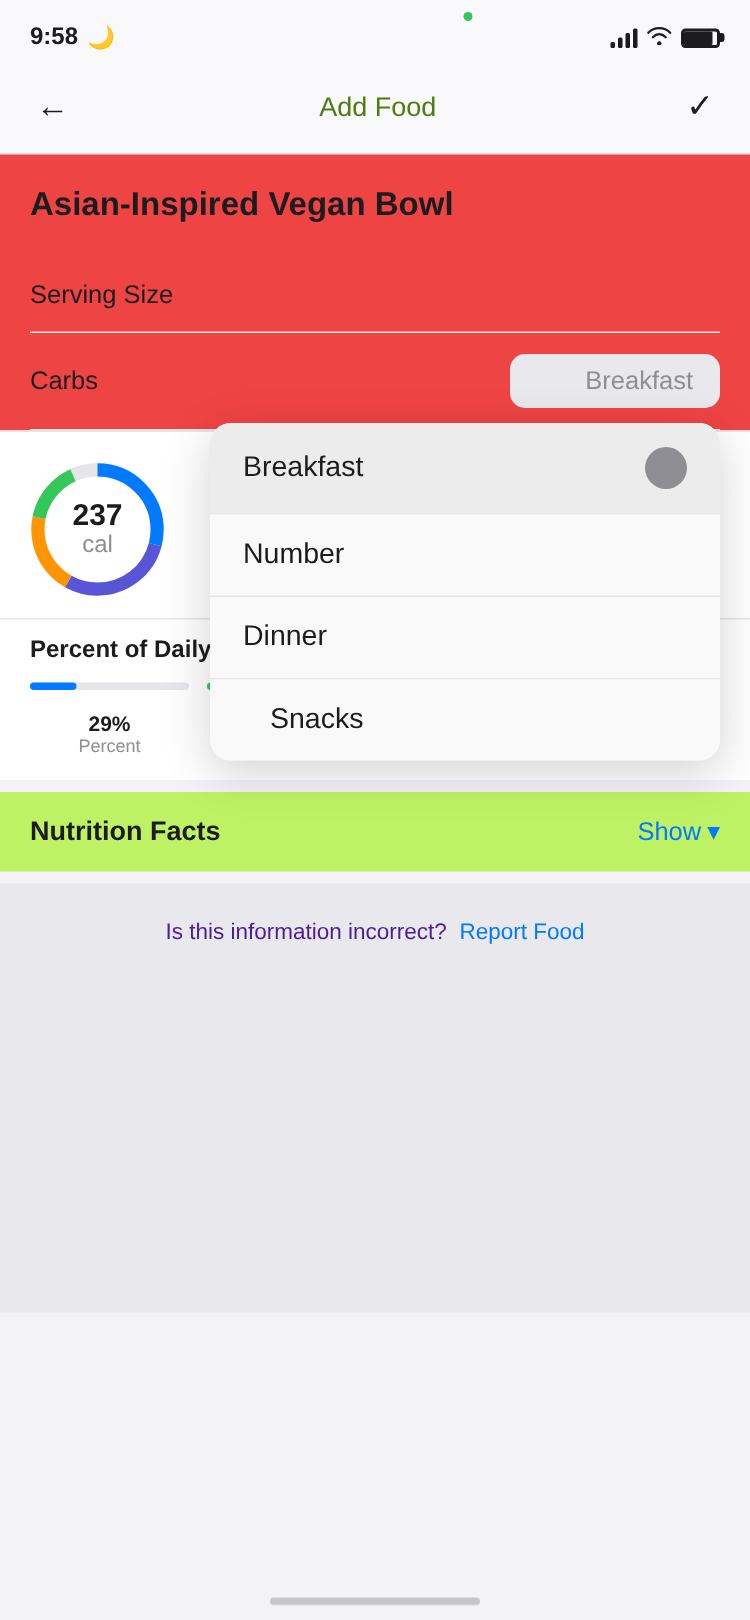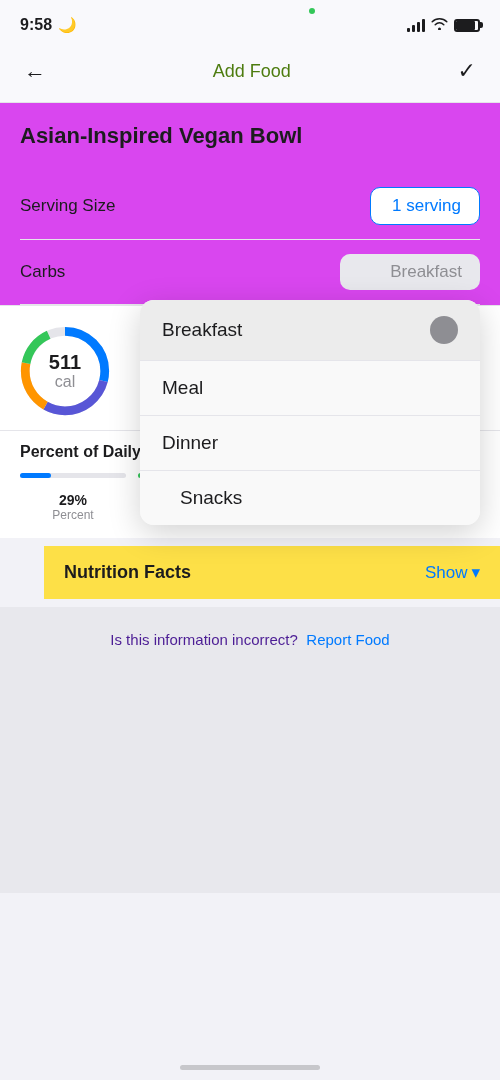--- a/index.html
+++ b/index.html
@@ -109,21 +109,21 @@
     }
     .nav-check {
       font-size: 22px;
       color: #1c1c1e;
       cursor: pointer;
       padding: 4px;
     }
 
     
     .content {
-      background: #d946ef;
+      background: #ef4444;
       padding: 20px 20px 0;
     }
     .food-title {
       font-size: 22px;
       font-weight: 700;
       color: #1c1c1e;
       margin-bottom: 24px;
       line-height: 1.2;
     }
 
@@ -289,27 +289,26 @@
       font-weight: 600;
       color: #1c1c1e;
     }
     .percent-label {
       font-size: 12px;
       color: #8e8e93;
     }
 
     
     .nutrition-section {
-      background: #fde047;
+      background: #bef264;
       padding: 16px 20px;
       border-top: 8px solid #f2f2f7;
       display: flex;
       justify-content: space-between;
       align-items: center;
-      margin-left: 44px;
     }
     .nutrition-title {
       font-size: 18px;
       font-weight: 700;
       color: #1c1c1e;
     }
     .show-btn {
       font-size: 17px;
       color: #007aff;
       cursor: pointer;
@@ -391,35 +390,34 @@
   <span class="nav-back">←</span>
   <span class="nav-title">Add Food</span>
   <span class="nav-check">✓</span>
 </div>
 
 <div class="content">
   <div class="food-title">Asian-Inspired Vegan Bowl</div>
 
   <div class="form-row">
     <span class="form-label">Serving Size</span>
-    <button class="form-value-btn">1 serving</button>
   </div>
 
 
   <div class="form-row meal-row">
     <span class="form-label">Carbs</span>
     <div class="meal-select-display">Breakfast</div>
 
     <div class="dropdown-overlay">
       <div class="dropdown-item selected">
         <span>Breakfast</span>
         <div class="radio-circle"></div>
       </div>
       <div class="dropdown-item">
-        <span>Meal</span>
+        <span>Number</span>
       </div>
       <div class="dropdown-item">
         <span>Dinner</span>
       </div>
       <div class="dropdown-item">
         <span>Snacks</span>
       </div>
     </div>
   </div>
 </div>
@@ -431,21 +429,21 @@
 
       <circle cx="18" cy="18" r="15.9" fill="none" stroke="#007aff" stroke-width="3.5" stroke-dasharray="29 71" stroke-dashoffset="0"></circle>
 
       <circle cx="18" cy="18" r="15.9" fill="none" stroke="#5856d6" stroke-width="3.5" stroke-dasharray="29 71" stroke-dashoffset="-29"></circle>
 
       <circle cx="18" cy="18" r="15.9" fill="none" stroke="#ff9500" stroke-width="3.5" stroke-dasharray="20 80" stroke-dashoffset="-58"></circle>
 
       <circle cx="18" cy="18" r="15.9" fill="none" stroke="#34c759" stroke-width="3.5" stroke-dasharray="15 85" stroke-dashoffset="-78"></circle>
     </svg>
     <div class="donut-label">
-      <div class="donut-cal-num">511</div>
+      <div class="donut-cal-num">237</div>
       <div class="donut-cal-text">cal</div>
     </div>
   </div>
 </div>
 
 <div class="percent-section">
   <div class="percent-title">Percent of Daily</div>
   <div class="percent-bars">
     <div class="percent-bar-wrap">
       <div class="percent-bar-track">

